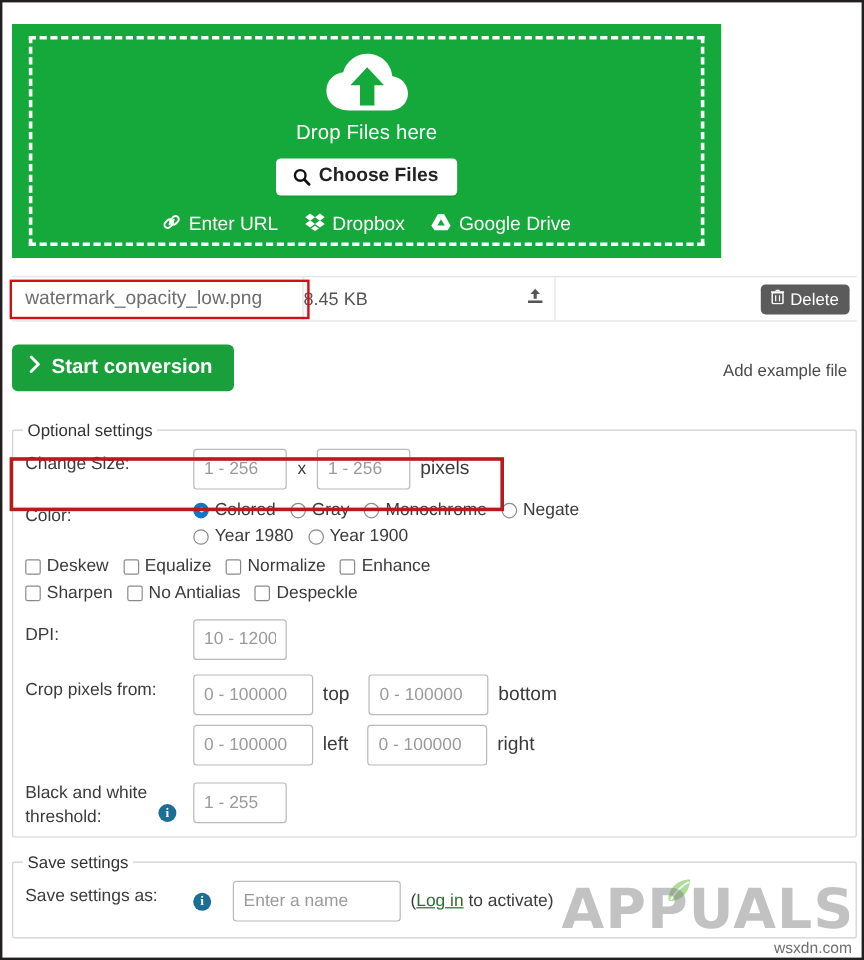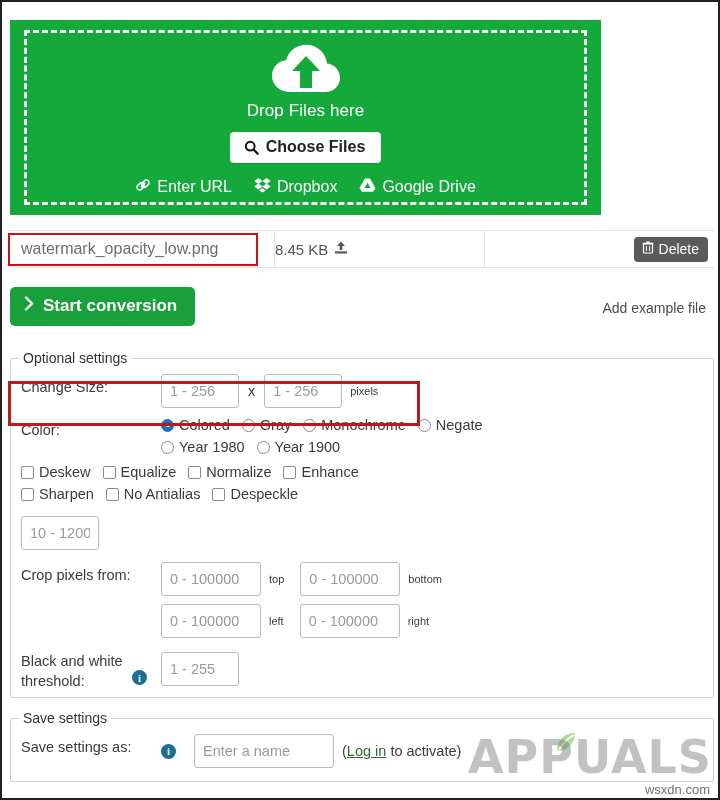--- a/index.html
+++ b/index.html
@@ -83,32 +83,32 @@
     position: absolute;
     left: 8px; top: 228px;
     width: 704px; height: 38px;
     border-top: 1px solid #e3e3e3;
     border-bottom: 1px solid #e3e3e3;
     display: flex;
     align-items: stretch;
     background: #fff;
   }
   .file-name-cell {
-    width: 265px;
+    width: 243px;
     display: flex; align-items: center;
     padding-left: 11px;
     border-right: 1px solid #e3e3e3;
     color: #6d6d6d;
     font-size: 16px;
     overflow: hidden;
     white-space: nowrap;
   }
   .file-size-cell {
     flex: 0 0 210px;
-    display: flex; align-items: center; justify-content: flex-start;
+    display: flex; align-items: center; justify-content: space-between;
     padding-right: 9px;
     border-right: 1px solid #e3e3e3;
     color: #555;
     font-size: 15px;
     gap: 6px;
   }
   .file-spacer { flex: 1 1 auto; }
   .file-action-cell {
     display: flex; align-items: center; justify-content: flex-end;
     padding-right: 6px;
@@ -202,21 +202,21 @@
     color: #333;
     background: #fff;
   }
   input.txt::placeholder { color: #9a9a9a; opacity: 1; }
   .w-size   { width: 78px; }
   .w-dpi    { width: 78px; text-align: right; }
   .w-crop   { width: 100px; }
   .w-bw     { width: 78px; }
   .w-name   { width: 140px; height: 28px; }
 
-  .unit { font-size: 11px; color: #3b3b3b; }
+  .unit { font-size: 16px; color: #3b3b3b; }
   .xsep { font-size: 14.5px; color: #3b3b3b; padding: 0 1px; }
 
   
   .opt-grid { display: flex; flex-wrap: wrap; gap: 4px 12px; max-width: 520px; }
   .opt {
     display: inline-flex; align-items: center; gap: 5px;
     font-size: 14.5px; color: #3b3b3b;
     cursor: pointer;
   }
   .radio {
@@ -480,20 +480,21 @@
             </span>
             <span class="opt">
               <span class="check"></span>
               <span>Despeckle</span>
             </span>
           </div>
         </div>
       </div>
 
       <div class="row" style="margin-top:14px;">
+        <div class="row-label">DPI:</div>
         <div class="row-ctrl">
           <input class="txt w-dpi" type="text" placeholder="10 - 1200" style="">
         </div>
       </div>
 
       <div class="row" style="margin-top:12px;">
         <div class="row-label">Crop pixels from:</div>
         <div class="row-ctrl">
           <div class="inline">
             <input class="txt w-crop" type="text" placeholder="0 - 100000" style="">

